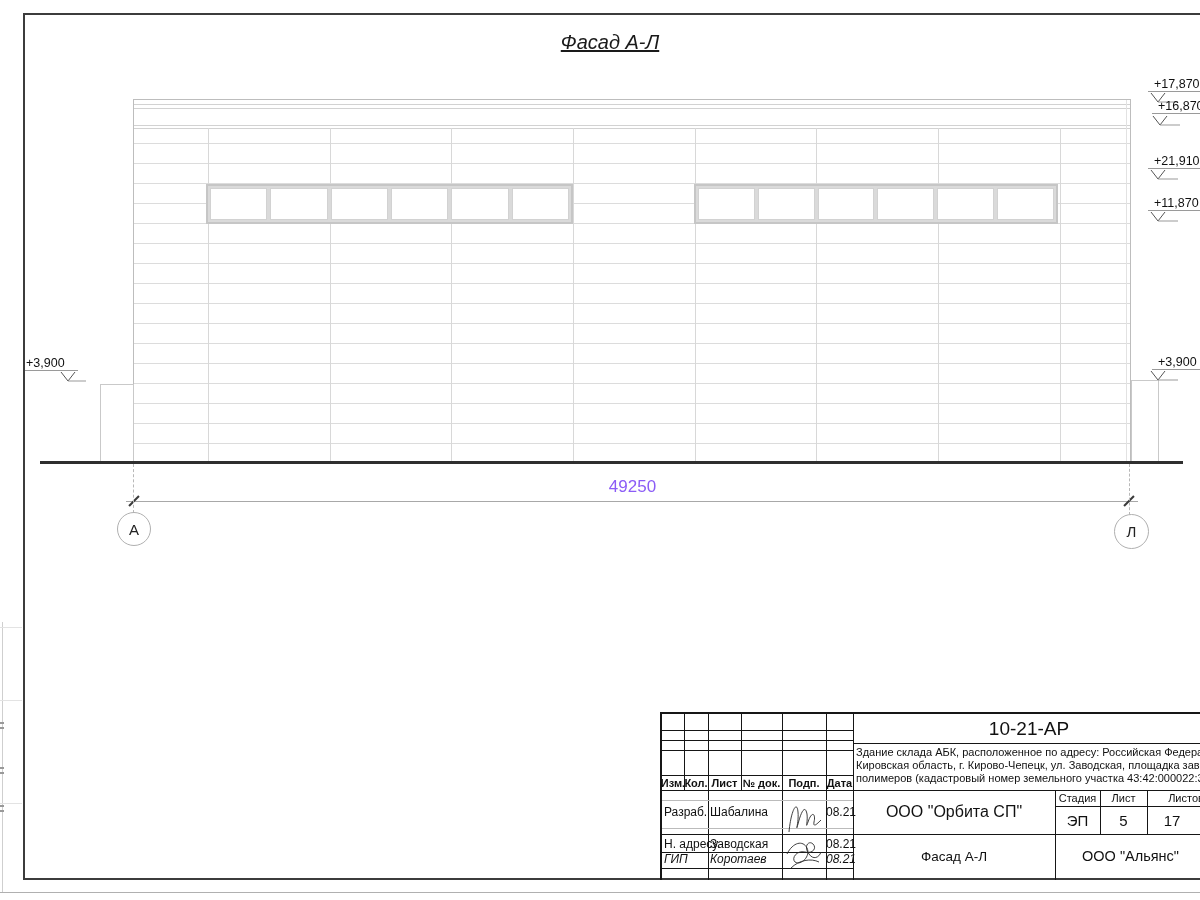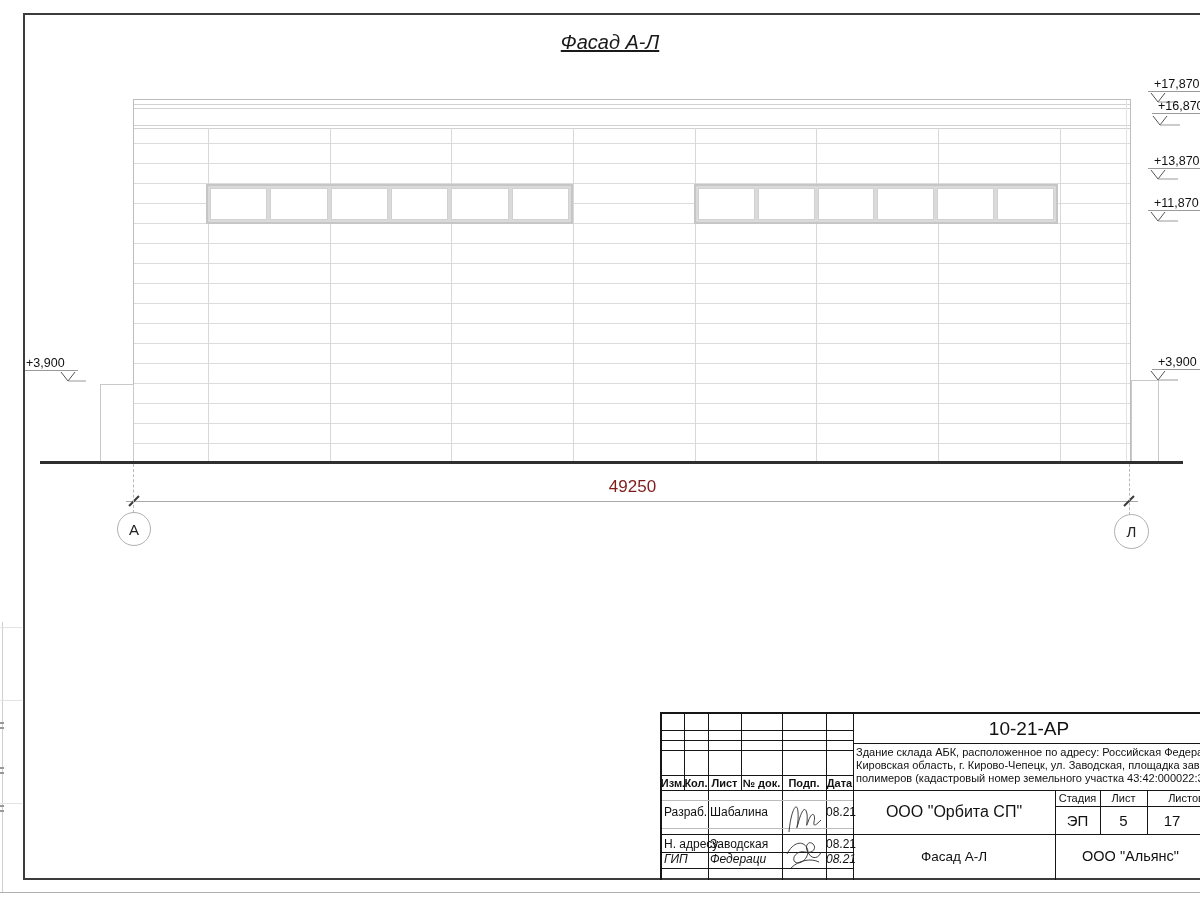--- a/index.html
+++ b/index.html
@@ -20,21 +20,21 @@
          background:repeating-linear-gradient(to bottom,transparent 0,transparent 19px,#dcdcdc 19px,#dcdcdc 20px);}
   .joint{position:absolute;top:28px;height:333px;width:1px;background:#d8d8d8;}
   .winband{position:absolute;top:84px;height:40px;box-sizing:border-box;border:2px solid #c6c6c6;
            background:#dadada;display:grid;grid-template-columns:repeat(6,1fr);gap:3px;padding:2px;}
   .pane{background:#fff;border:1px solid #d2d2d2;}
   .annex{position:absolute;border:1px solid #c9c9c9;background:#fff;box-sizing:border-box;}
   .ground{position:absolute;left:40px;top:461px;width:1143px;height:3px;background:#2f2f2f;}
   
   .dimline{position:absolute;left:126px;top:501px;width:1012px;height:1px;background:#a8a8a8;}
   .tick{position:absolute;width:14px;height:2px;background:#3a3a3a;transform:rotate(-45deg);}
-  .dimtext{position:absolute;left:555px;top:477px;width:155px;text-align:center;font-size:17px;color:#7f1d1d;}
+  .dimtext{position:absolute;left:555px;top:477px;width:155px;text-align:center;font-size:17px;color:#8b5cf6;}
   .axdash{position:absolute;width:0;border-left:1px dashed #b8b8b8;}
   .bubble{position:absolute;border:1px solid #b0b0b0;border-radius:50%;display:flex;align-items:center;
           justify-content:center;font-size:15px;color:#222;background:#fff;}
   
   .elev-label{position:absolute;font-size:12.5px;white-space:nowrap;color:#111;}
   .shelf{position:absolute;height:1px;background:#9a9a9a;}
   
   .dtitle{position:absolute;left:510px;top:31px;width:200px;text-align:center;font-size:20px;
           font-style:italic;text-decoration:underline;color:#1a1a1a;}
   
@@ -135,21 +135,21 @@
     <line x1="8" y1="10" x2="28" y2="10" stroke="#999" stroke-width="1"></line>
   </svg>
 
   <div class="elev-label" style="left:1158px;top:99px;">+16,870</div>
   <div class="shelf" style="left:1152px;top:113px;width:54px;"></div>
   <svg class="abs" style="left:1152px;top:115px;" width="30" height="12">
     <polyline points="1,1 8,10 15,1" fill="none" stroke="#555" stroke-width="1"></polyline>
     <line x1="8" y1="10" x2="28" y2="10" stroke="#999" stroke-width="1"></line>
   </svg>
 
-  <div class="elev-label" style="left:1154px;top:154px;">+13,870</div>
+  <div class="elev-label" style="left:1154px;top:154px;">+21,910</div>
   <div class="shelf" style="left:1148px;top:168px;width:58px;"></div>
   <svg class="abs" style="left:1150px;top:169px;" width="30" height="12">
     <polyline points="1,1 8,10 15,1" fill="none" stroke="#555" stroke-width="1"></polyline>
     <line x1="8" y1="10" x2="28" y2="10" stroke="#999" stroke-width="1"></line>
   </svg>
 
   <div class="elev-label" style="left:1154px;top:196px;">+11,870</div>
   <div class="shelf" style="left:1148px;top:210px;width:58px;"></div>
   <svg class="abs" style="left:1150px;top:211px;" width="30" height="12">
     <polyline points="1,1 8,10 15,1" fill="none" stroke="#555" stroke-width="1"></polyline>
@@ -205,21 +205,21 @@
       <span class="name">Шабалина</span>
       <span class="date">08.21</span>
     </div>
     <div class="sigrow" style="left:0;top:125px;width:193px;">
       <span class="role">Н. адресу.</span>
       <span class="name">Заводская</span>
       <span class="date">08.21</span>
     </div>
     <div class="sigrow" style="left:0;top:140px;width:193px;font-style:italic;">
       <span class="role">ГИП</span>
-      <span class="name">Федераци</span>
+      <span class="name">Коротаев</span>
       <span class="date">08.21</span>
     </div>
 
     <svg class="abs" style="left:123px;top:80px;" width="42" height="86" viewBox="0 0 42 86">
       <path d="M6,40 C8,18 14,8 15,20 C16,30 12,42 15,32 C18,20 22,12 24,22 C25,30 22,38 25,30 C29,18 33,22 31,30 C30,36 34,32 38,28" fill="none" stroke="#2a2a2a" stroke-width="0.9"></path>
       <path d="M4,62 C10,50 20,48 24,56 C28,64 18,74 12,70 C8,66 14,58 22,60 C30,62 34,56 30,52 C26,48 20,54 26,62 C30,68 36,66 38,60 M8,76 C16,68 28,66 36,70" fill="none" stroke="#2a2a2a" stroke-width="0.9"></path>
     </svg>
 
     <div class="tb-cell" style="left:193px;top:2px;width:352px;height:29px;font-size:19px;">10-21-АР</div>
 

